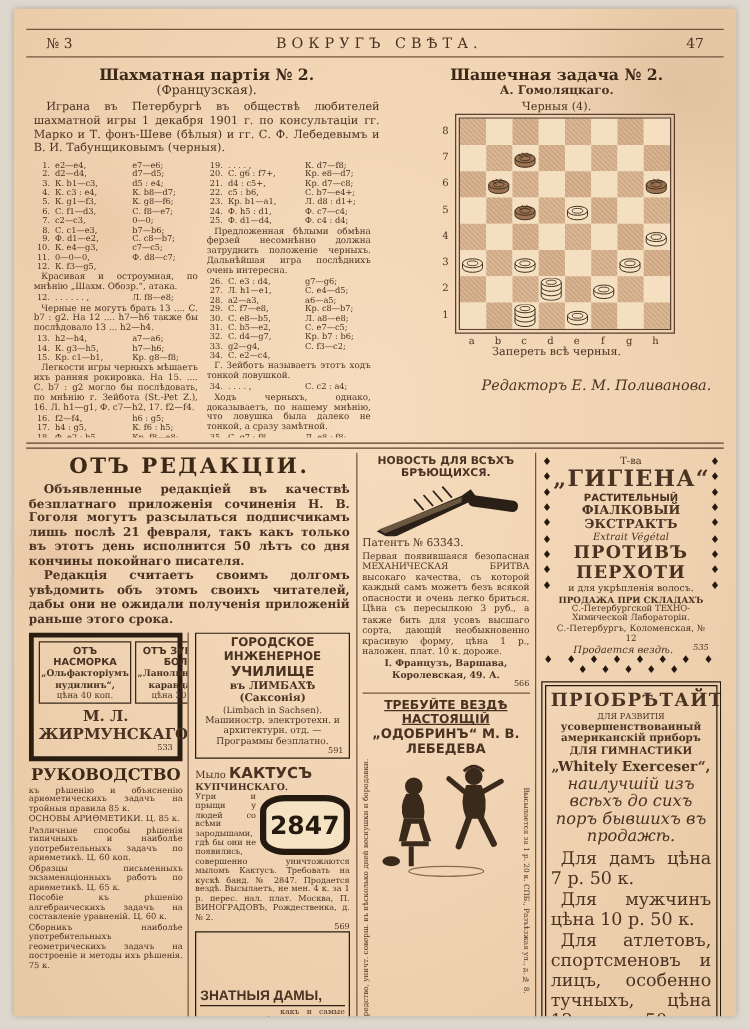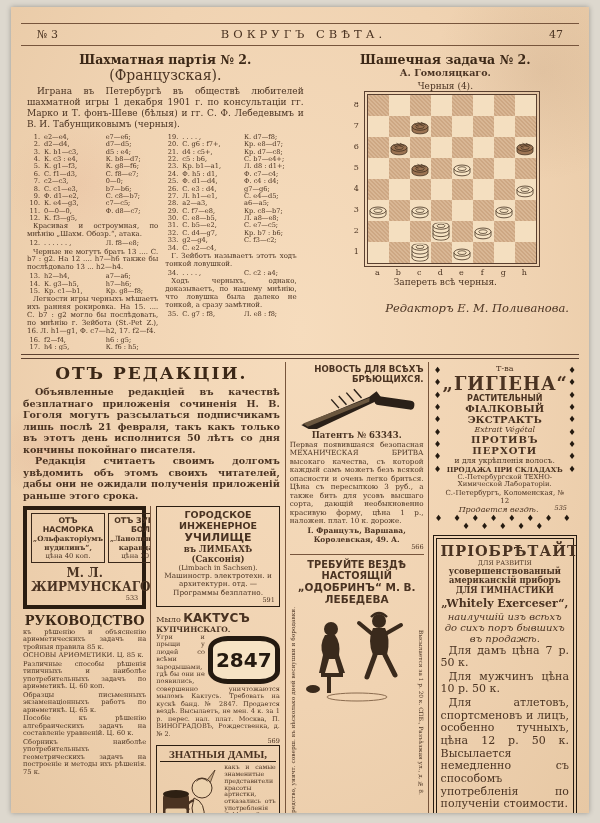--- a/index.html
+++ b/index.html
@@ -25,21 +25,21 @@
     margin:16px 10px 0;padding:3px 16px 4px;
     border-top:1px solid #77553c;border-bottom:1px solid #77553c;
     font-size:11px;
   }
   .masthead{letter-spacing:4px;font-size:11.5px;}
   
   .top{display:flex;margin:4px 16px 0;height:300px;overflow:hidden;}
   .chess-col{width:52%;padding-right:10px;overflow:hidden;}
   .checkers-col{width:48%;padding-left:4px;overflow:hidden;}
   .art-title{font-size:12.5px;font-weight:bold;text-align:center;margin:2px 0 0;color:#3c2817;}
-  .art-sub{font-size:14px;text-align:center;margin-bottom:2px;}
+  .art-sub{font-size:10px;text-align:center;margin-bottom:2px;}
   .chess-intro{font-size:9px;font-weight:normal;text-align:justify;line-height:1.22;margin:3px 0 4px;text-indent:10px;}
   .moves{display:flex;font-size:6.6px;line-height:1.12;}
   .mv-col{width:50%;padding-right:7px;}
   .mv-row{display:flex;white-space:nowrap;}
   .mv-n{width:13px;text-align:right;margin-right:4px;flex:none;}
   .mv-w{width:47%;flex:none;}
   .mv-b{flex:1;}
   .mv-note{margin:1px 0;text-align:justify;line-height:1.13;font-size:7px;text-indent:6px;}
   
   .board-area{margin:3px auto 0;width:fit-content;}
@@ -93,59 +93,59 @@
   .kak-title{font-size:12px;font-weight:bold;font-family:"DejaVu Sans",sans-serif;}
   .kak-auth{font-size:7.5px;font-weight:bold;}
   .kak-badge{
     float:right;width:62px;height:38px;margin:2px 0 2px 3px;
     border:5px solid #241a10;border-radius:20px/13px;background:#f6e3c4;
     display:flex;align-items:center;justify-content:center;
     font-family:"DejaVu Sans",sans-serif;font-weight:bold;font-size:20px;color:#241a10;
   }
   .kak-body{font-size:6.5px;line-height:1.15;text-align:justify;}
   .dam-box{border:1.5px solid #2a1d11;padding:2px 3px;margin-bottom:3px;}
-  .dam-title{font-size:11px;font-weight:bold;text-align:center;border-bottom:1px solid #2a1d11;padding-bottom:1px;font-family:Liberation Serif, serif;}
+  .dam-title{font-size:11px;font-weight:bold;border-bottom:1px solid #2a1d11;padding-bottom:1px;font-family:Liberation Sans, sans-serif;margin-top:43px;}
   .dam-fig-row{display:flex;margin-top:2px;}
   .dam-side{font-size:6.2px;line-height:1.12;text-align:justify;flex:1;padding-left:2px;}
-  .raz-head{font-size:8.6px;font-weight:bold;text-align:right;font-family:"DejaVu Sans",sans-serif;margin:2px 0 1px;}
-  .raz-pat{font-size:8.5px;font-weight:bold;text-align:center;margin:1px 0;}
+  .raz-head{font-size:8.6px;font-weight:bold;text-align:center;font-family:"DejaVu Sans",sans-serif;margin:2px 0 1px;}
+  .raz-pat{font-size:8.5px;font-weight:normal;margin:1px 0;}
   .raz-body{font-size:7.2px;line-height:1.18;text-align:justify;}
   .raz-addr{font-size:7.4px;font-weight:bold;text-align:center;}
   .odо{margin-top:4px;}
   .od-rule{height:1px;background:#77553c;margin:4px 0;}
-  .od-h1{font-size:9.8px;font-weight:bold;text-align:center;font-family:"DejaVu Sans",sans-serif;}
+  .od-h1{font-size:9.8px;font-weight:bold;text-align:center;font-family:"DejaVu Sans",sans-serif;text-decoration:underline;}
   .od-h2{font-size:10.5px;font-weight:bold;text-align:center;font-family:"DejaVu Sans",sans-serif;}
   .od-mid{display:flex;align-items:stretch;margin-top:2px;}
   .od-vert{writing-mode:vertical-rl;transform:rotate(180deg);font-size:5.8px;line-height:1.1;width:10px;text-align:center;}
   .od-vert.r{transform:none;}
   .od-fig{flex:1;text-align:center;}
   
   .gig{display:flex;margin-top:2px;}
   .gig-side{width:10px;font-size:8.5px;line-height:1.45;color:#241a10;text-align:center;flex:none;}
   .gig-main{flex:1;text-align:center;overflow:hidden;}
   .gig-brandline{font-size:8px;}
   .gig-brand{font-size:18px;font-weight:bold;letter-spacing:1px;}
   .gig-l1{font-size:8px;font-weight:bold;font-family:"DejaVu Sans",sans-serif;}
   .gig-l2{font-size:10px;font-weight:bold;}
   .gig-l3{font-size:8px;font-style:italic;}
-  .gig-l4{font-size:10px;font-weight:bold;letter-spacing:1px;}
+  .gig-l4{font-size:14px;font-weight:bold;letter-spacing:1px;}
   .gig-l5{font-size:7.5px;}
   .gig-l6{font-size:7px;font-weight:bold;}
   .gig-l7{font-size:6.8px;line-height:1.1;}
   .gig-l8{font-size:7px;}
   .gig-l9{font-size:8px;font-style:italic;}
   .gig-diam-bottom{font-size:8.5px;text-align:center;letter-spacing:4px;color:#241a10;line-height:1;}
   .ex-box{border:1.5px solid #241a10;outline:1.5px solid #241a10;outline-offset:2.5px;margin:7px 3px 8px;padding:3px 4px;text-align:center;}
   .ex-title{font-size:14.5px;font-weight:bold;letter-spacing:1px;}
   .ex-sub{font-size:6.5px;}
   .ex-l1{font-size:11px;font-weight:bold;}
   .ex-l2{font-size:8.3px;font-weight:bold;line-height:1.15;}
   .ex-brand{font-size:11px;font-weight:bold;margin:1px 0;}
-  .ex-l3{font-size:10px;font-style:italic;line-height:1.1;}
-  .ex-p{font-size:11px;text-align:justify;text-indent:8px;margin:1px 0 0;line-height:1.15;}
+  .ex-l3{font-size:13px;font-style:italic;line-height:1.1;}
+  .ex-p{font-size:14px;text-align:justify;text-indent:8px;margin:1px 0 0;line-height:1.15;}
   .ex-p4{font-size:7.8px;font-weight:bold;margin-top:1px;}
   .pri-box{border:2px solid #241a10;padding:2px 4px;text-align:left;}
   .pri-head{font-size:8.5px;font-weight:bold;letter-spacing:1px;}
   .pri-brand{font-size:13px;font-weight:bold;letter-spacing:1px;}
   .pri-l1{font-size:7px;}
 </style>
 </head>
 <body>
 
 <div class="paper">
@@ -291,20 +291,21 @@
             <div class="mv-row">
               <span class="mv-n">24.</span>
               <span class="mv-w">Ф. h5 : d1,</span>
               <span class="mv-b">Ф. c7—c4;</span>
             </div>
             <div class="mv-row">
               <span class="mv-n">25.</span>
               <span class="mv-w">Ф. d1—d4,</span>
               <span class="mv-b">Ф. c4 : d4;</span>
             </div>
+            <p class="mv-note">Предложенная бѣлыми обмѣна ферзей несомнѣнно должна затруднить положеніе черныхъ. Дальнѣйшая игра послѣднихъ очень интересна.</p>
             <div class="mv-row">
               <span class="mv-n">26.</span>
               <span class="mv-w">С. e3 : d4,</span>
               <span class="mv-b">g7—g6;</span>
             </div>
             <div class="mv-row">
               <span class="mv-n">27.</span>
               <span class="mv-w">Л. h1—e1,</span>
               <span class="mv-b">С. e4—d5;</span>
             </div>

